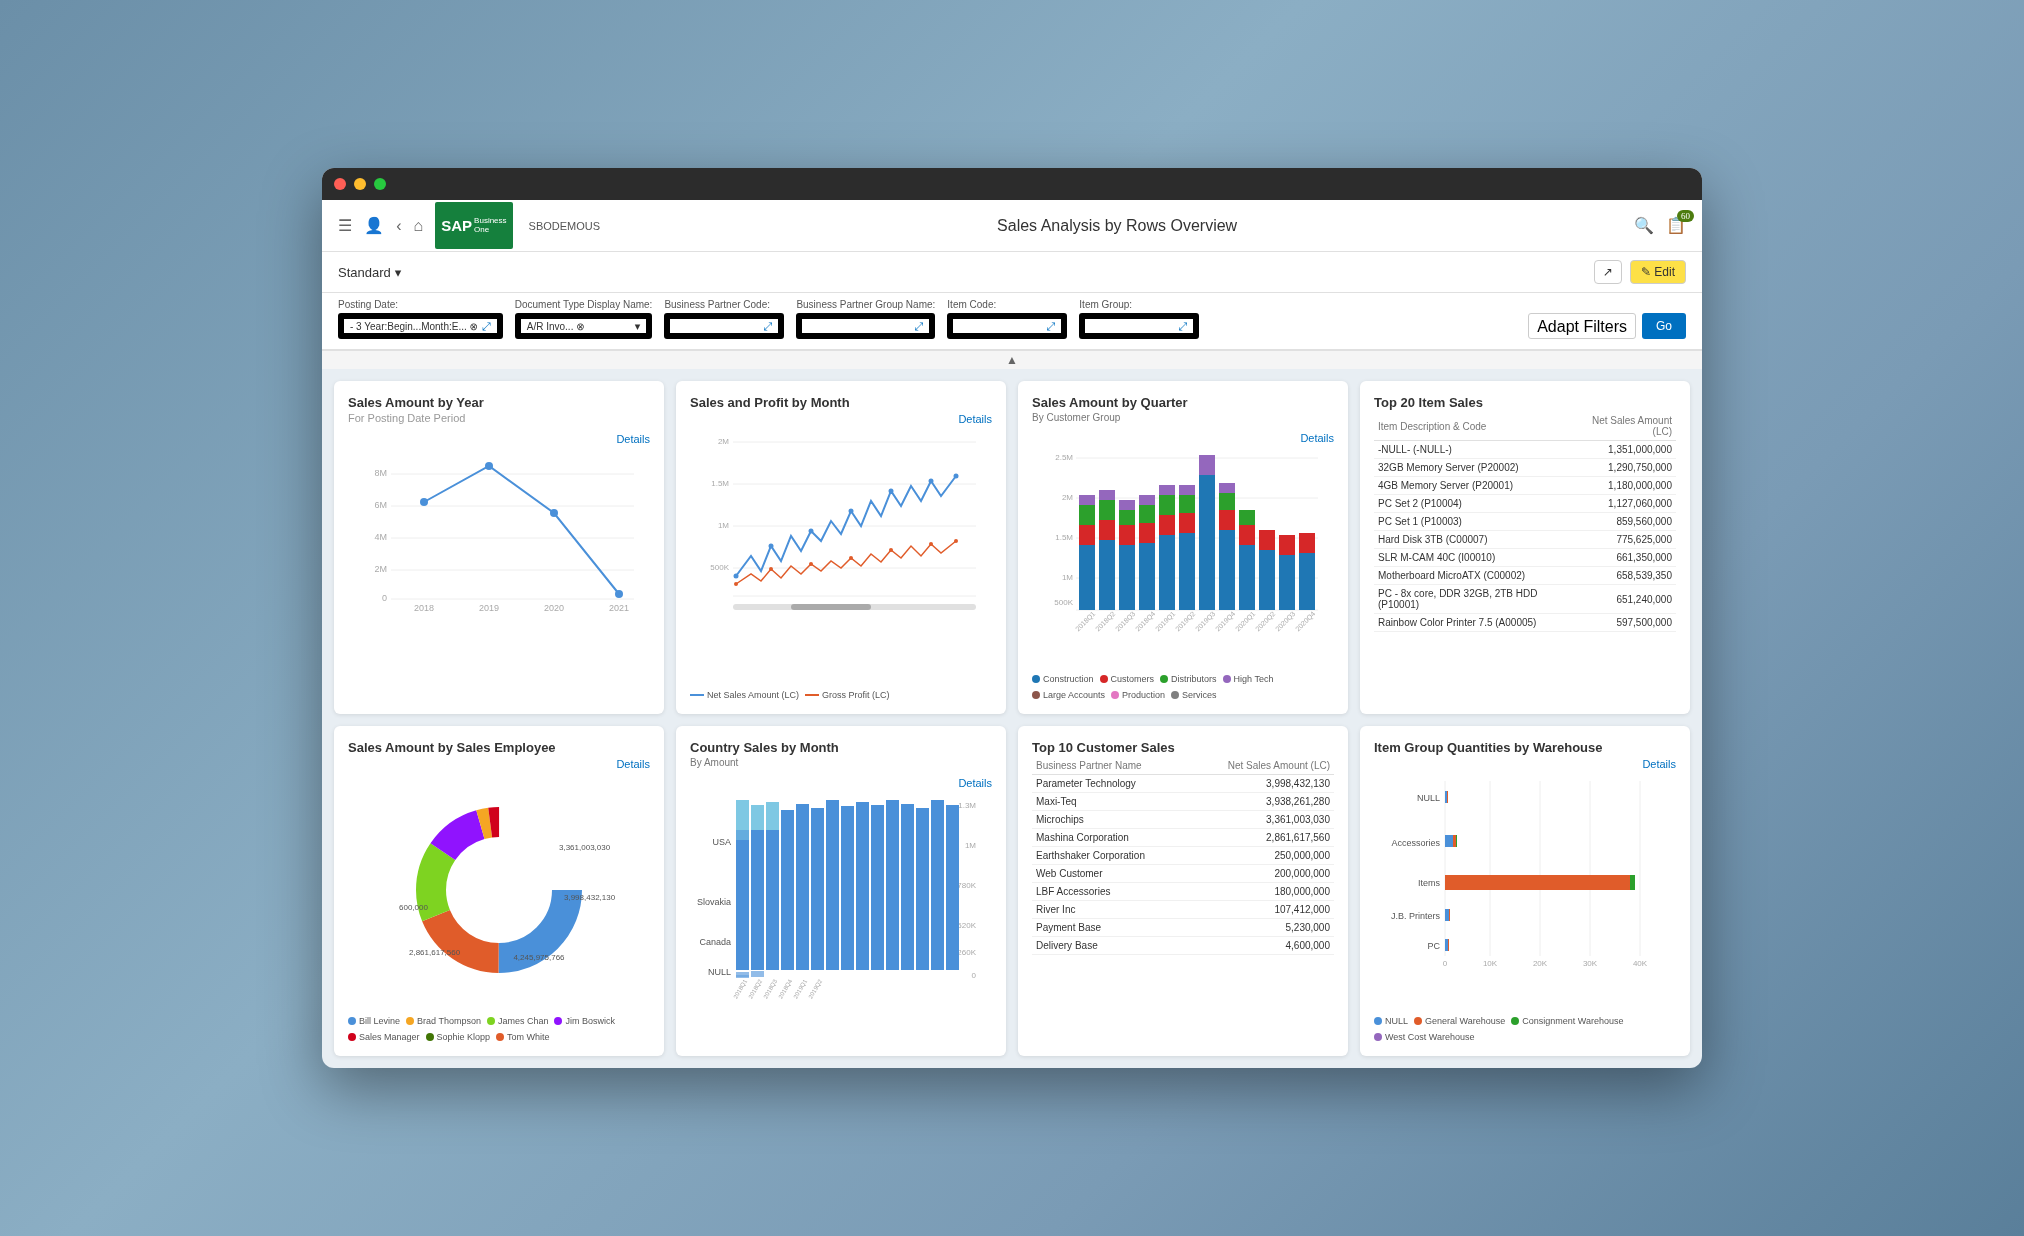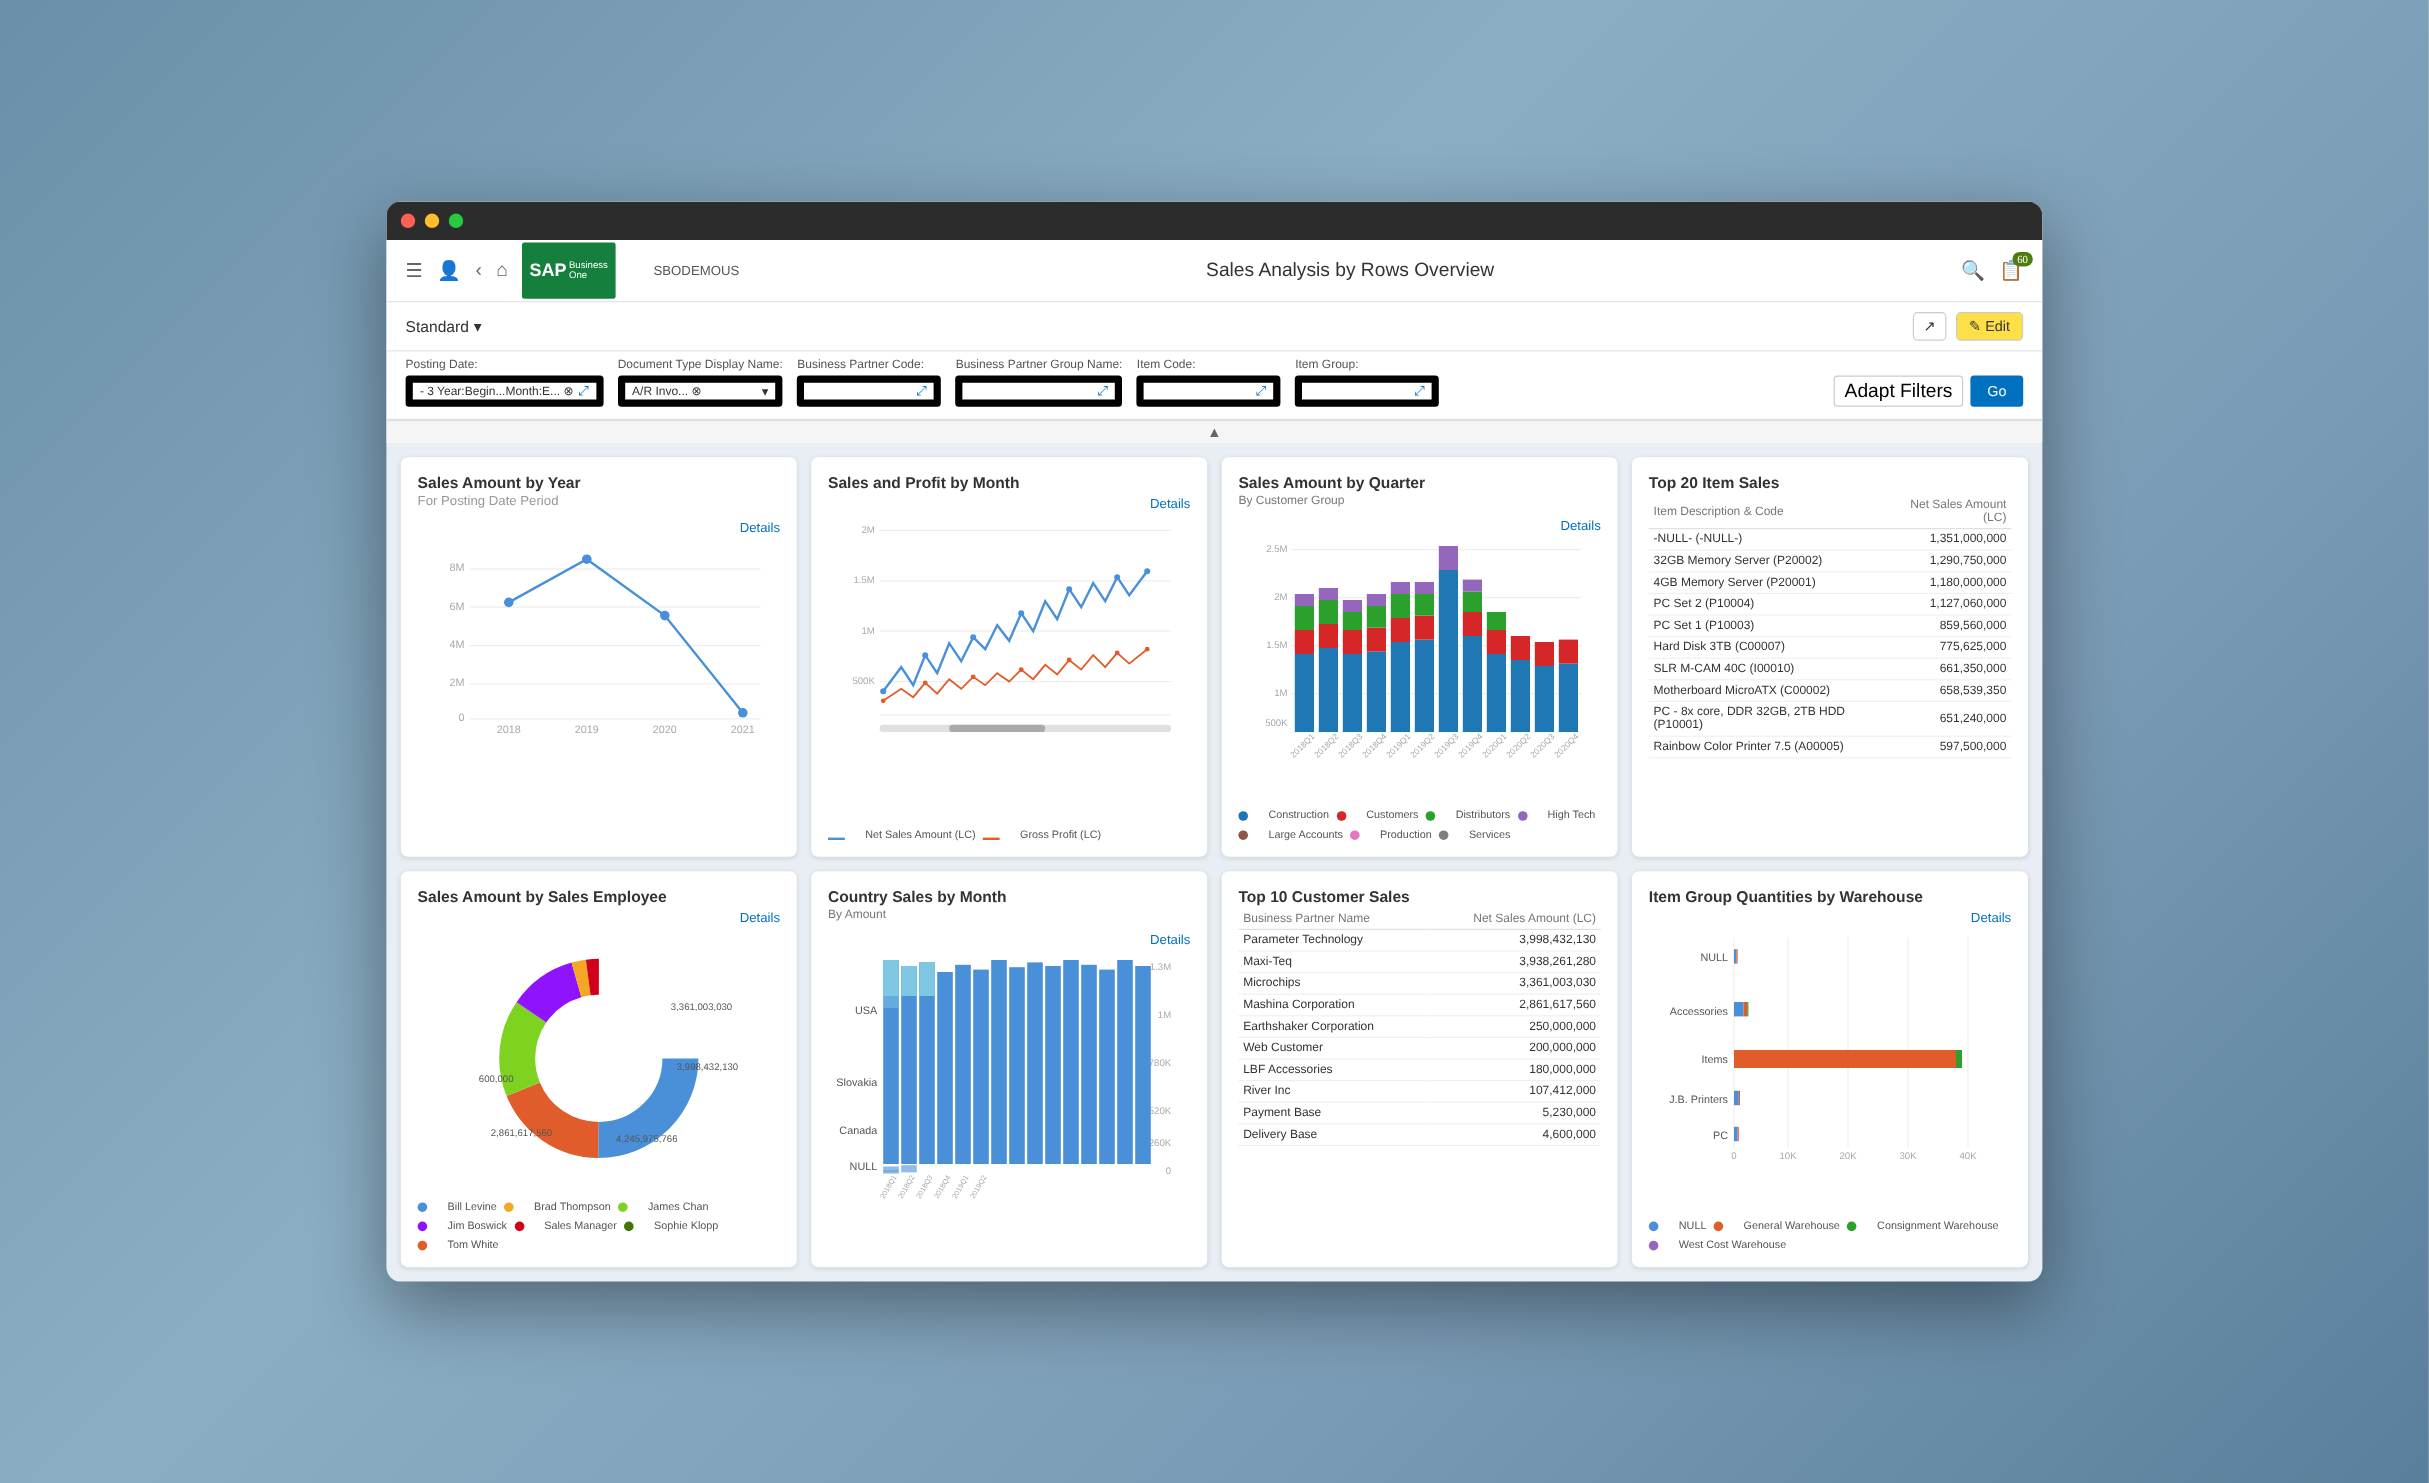--- a/index.html
+++ b/index.html
@@ -159,21 +159,21 @@
     svg { overflow: visible; }
 
     
     .mini-table { width: 100%; border-collapse: collapse; font-size: 10px; }
     .mini-table th { color: #777; font-weight: 500; border-bottom: 1px solid #e0e0e0; padding: 3px 4px; text-align: left; }
     .mini-table th:last-child, .mini-table td:last-child { text-align: right; }
     .mini-table td { padding: 3px 4px; border-bottom: 1px solid #f0f0f0; color: #333; }
 
     
     .legend { display: flex; flex-wrap: wrap; gap: 6px; margin-top: 6px; }
-    .legend-item { display: flex; align-items: flex-end; gap: 17px; font-size: 9px; color: #555; }
+    .legend-item { display: flex; align-items: center; gap: 3px; font-size: 9px; color: #555; }
     .legend-dot { width: 8px; height: 8px; border-radius: 50%; flex-shrink: 0; }
     .legend-line { width: 14px; height: 2px; flex-shrink: 0; }
 
     .chart-area { flex: 1; min-height: 0; }
   </style>
 </head>
 <body>
 
 <div class="window">
 
@@ -185,21 +185,21 @@
 
   <div class="topbar">
     <span class="topbar-icon">☰</span>
     <span class="topbar-icon">👤</span>
     <span class="topbar-icon">‹</span>
     <span class="topbar-icon">⌂</span>
     <div class="sap-logo">
       <span style="font-size:15px;font-weight:bold;">SAP</span>
       <span class="business-one">Business<br>One</span>
     </div>
-    <span style="font-size:11px;color:#555;margin-left:20px;text-align:right;">SBODEMOUS</span>
+    <span style="font-size:11px;color:#555;margin-left:4px;text-align:right;">SBODEMOUS</span>
     <div class="page-title">Sales Analysis by Rows Overview</div>
     <div class="topbar-right">
       <span class="icon-btn">🔍</span>
       <span class="icon-btn">
         📋
         <span class="badge">60</span>
       </span>
     </div>
   </div>
 

